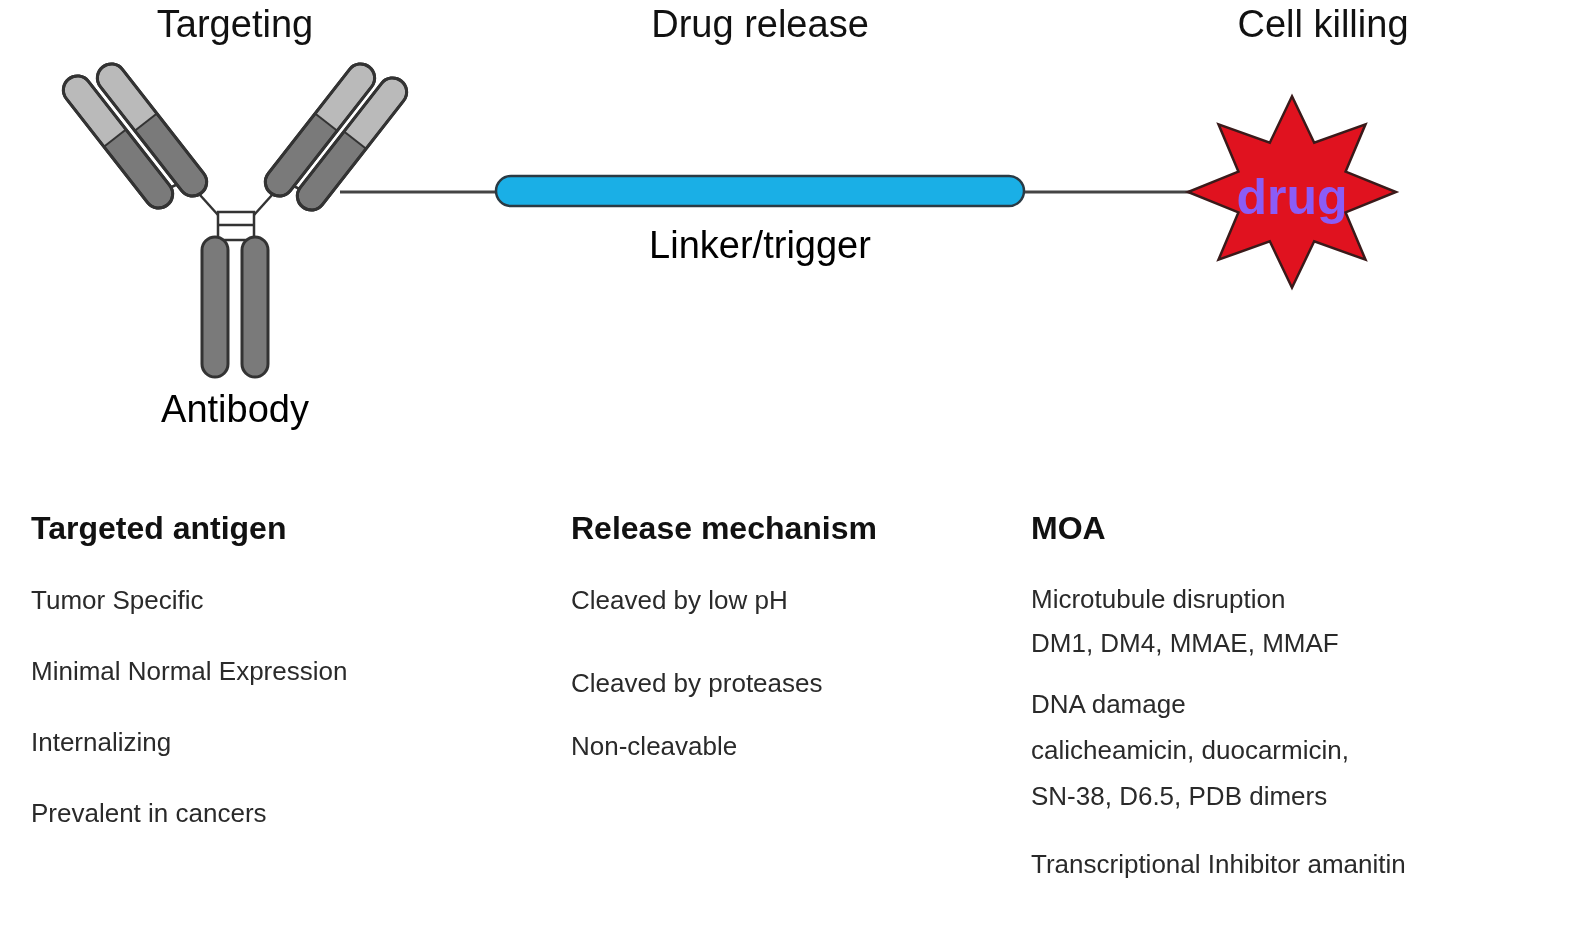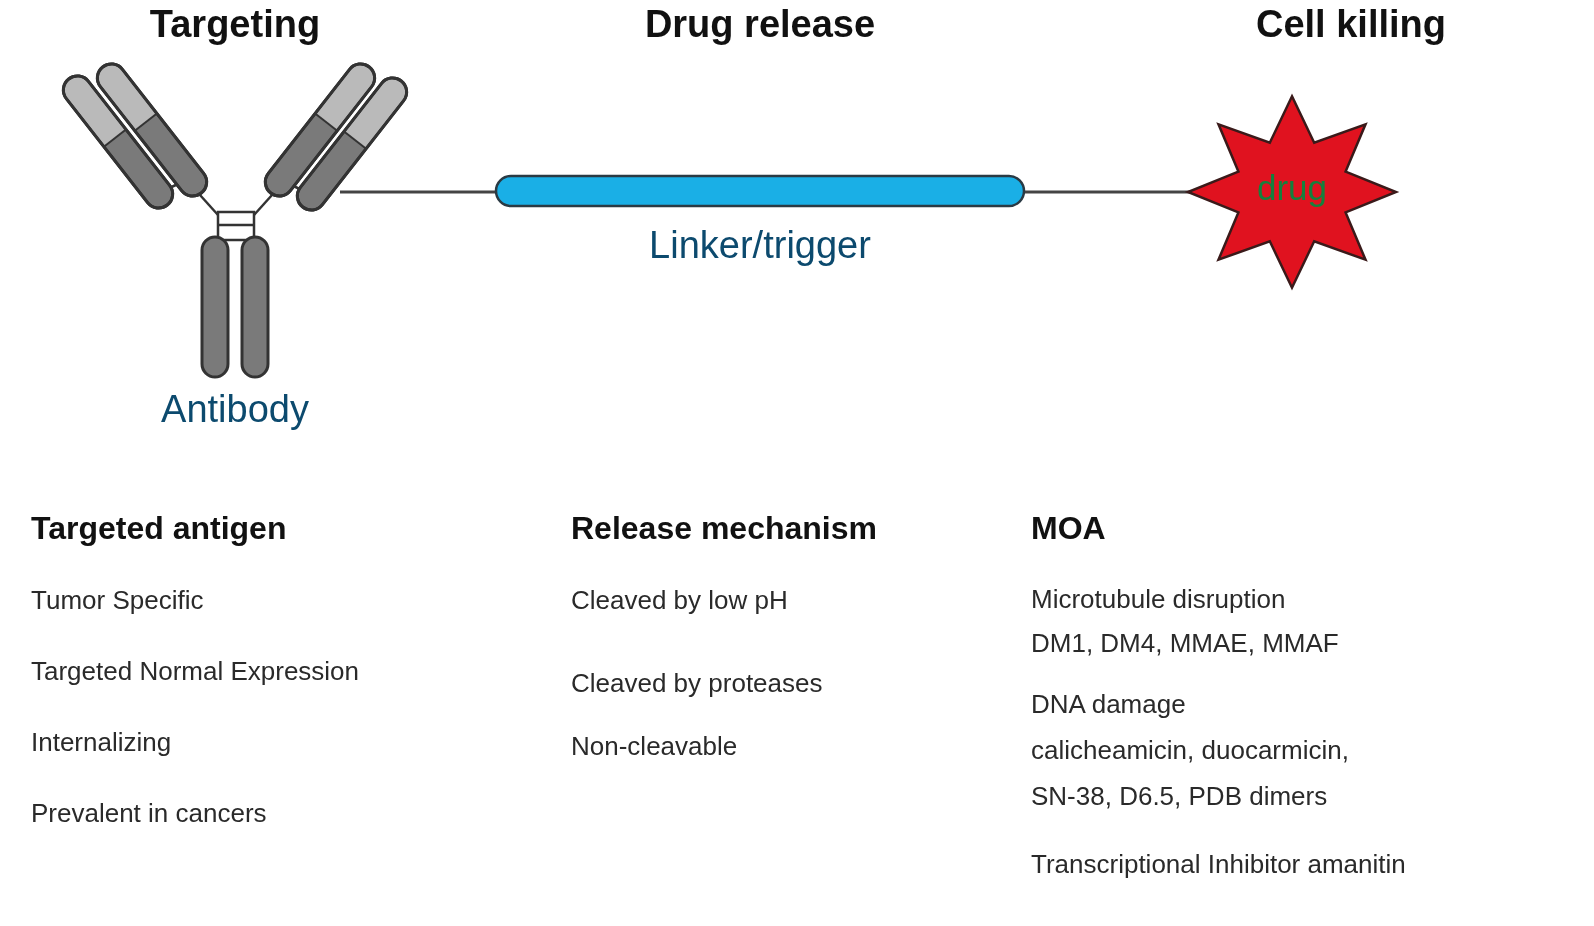--- a/index.html
+++ b/index.html
@@ -1,25 +1,25 @@
 <!DOCTYPE html>
 <html><head>
 <meta charset="utf-8">
 <style>
   html, body { margin: 0; padding: 0; background: #ffffff; }
   body { width: 1594px; height: 926px; position: relative; overflow: hidden;
          font-family: "Liberation Sans", sans-serif; color: #222; }
   .abs { position: absolute; }
-  .hdr { font-weight: bold; font-size: 38px; color: #111; text-align: center; white-space: nowrap; }
+  .hdr { font-weight: normal; font-size: 38px; color: #111; text-align: center; white-space: nowrap; }
   .sub { font-weight: bold; font-size: 32px; color: #111; text-align: center; white-space: nowrap; }
-  .lbl { font-size: 38px; color: #0c4a6e; text-align: center; white-space: nowrap; }
+  .lbl { font-size: 38px; color: #000000; text-align: center; white-space: nowrap; }
   .item { font-size: 26px; color: #2a2a2a; text-align: center; white-space: nowrap; line-height: 46px; }
   .col { position: absolute; display: flex; flex-direction: column; align-items: flex-start; padding-left: 31px; }
   svg { position: absolute; left: 0; top: 0; }
-  .drug-text { font-size: 35px; color: #15803d; }
+  .drug-text { font-size: 50px; color: #8b5cf6; font-weight: bold; }
 </style>
 </head>
 <body>
 
 <svg width="1594" height="926">
 
   <line x1="340" y1="192" x2="500" y2="192" stroke="#444" stroke-width="3"></line>
   <line x1="1022" y1="192" x2="1195" y2="192" stroke="#444" stroke-width="3"></line>
 
   <g stroke="#333" stroke-width="3">
@@ -64,30 +64,30 @@
     <rect x="242" y="237" width="26" height="140" rx="13" fill="#7a7a7a"></rect>
   </g>
 
   <rect x="496" y="176" width="528" height="30" rx="15" fill="#1aafe6" stroke="#2a3a44" stroke-width="2.5"></rect>
 
   <polygon id="drug-star" fill="#e0121f" stroke="#3a1a1a" stroke-width="2.5" points="1292.0,96.3 1314.2,142.7 1365.5,124.3 1345.6,171.6 1396.0,192.0 1345.6,212.4 1365.5,259.7 1314.2,241.3 1292.0,287.7 1269.8,241.3 1218.5,259.7 1238.4,212.4 1188.0,192.0 1238.4,171.6 1218.5,124.3 1269.8,142.7"></polygon>
 </svg>
 
 <div class="abs hdr" style="left:85px; top:3px; width:300px;">Targeting</div>
 <div class="abs hdr" style="left:600px; top:3px; width:320px;">Drug release</div>
-<div class="abs hdr" style="left:1196px; top:3px; width:310px;">Cell killing</div>
+<div class="abs hdr" style="left:1168px; top:3px; width:310px;">Cell killing</div>
 
 <div class="abs lbl" style="left:110px; top:388px; width:250px;">Antibody</div>
 <div class="abs lbl" style="left:600px; top:224px; width:320px;">Linker/trigger</div>
 <div class="abs drug-text" style="left:1232px; top:168px; width:120px; text-align:center;">drug</div>
 
 <div class="col" style="left:0px; top:510px; width:470px;">
   <div class="sub" style="margin-bottom:30px;">Targeted antigen</div>
   <div class="item" style="margin-bottom:25px;">Tumor Specific</div>
-  <div class="item" style="margin-bottom:25px;">Targeted Normal Expression</div>
+  <div class="item" style="margin-bottom:25px;">Minimal Normal Expression</div>
   <div class="item" style="margin-bottom:25px;">Internalizing</div>
   <div class="item" style="margin-bottom:25px;">Prevalent in cancers</div>
 </div>
 
 <div class="col" style="left:540px; top:510px; width:440px;">
   <div class="sub" style="margin-bottom:30px;">Release mechanism</div>
   <div class="item" style="margin-bottom:37px;">Cleaved by low pH</div>
   <div class="item" style="margin-bottom:17px;">Cleaved by proteases</div>
   <div class="item">Non-cleavable</div>
 </div>

